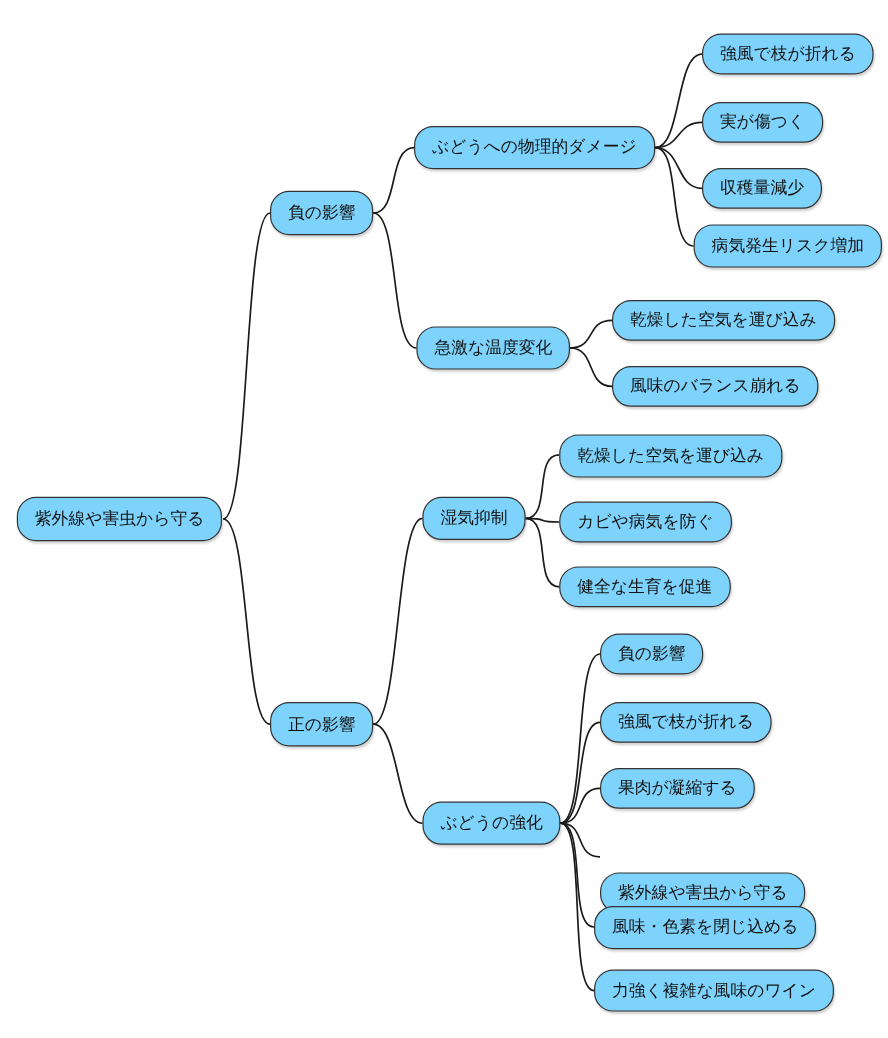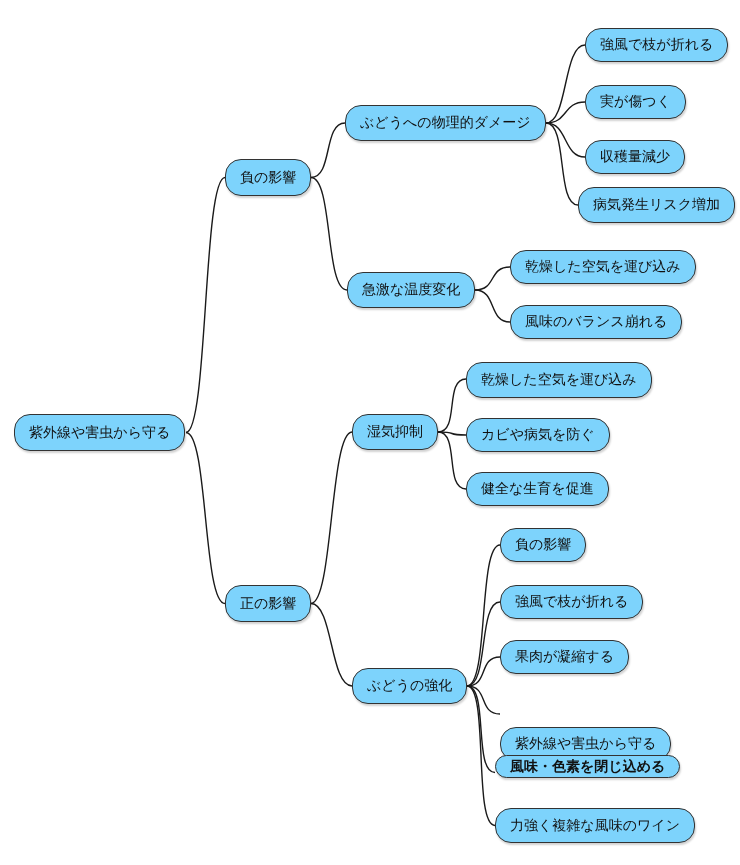--- a/index.html
+++ b/index.html
@@ -85,15 +85,15 @@
   <div class="node" style="left:510px;top:305px;height:34px;">風味のバランス崩れる</div>
 
   <div class="node" style="left:466px;top:362px;height:36px;">乾燥した空気を運び込み</div>
   <div class="node" style="left:466px;top:472px;height:34px;">健全な生育を促進</div>
   <div class="node" style="left:466px;top:418px;height:34px;">カビや病気を防ぐ</div>
 
   <div class="node" style="left:500px;top:528px;height:34px;">負の影響</div>
   <div class="node" style="left:500px;top:585px;height:34px;">強風で枝が折れる</div>
   <div class="node" style="left:500px;top:640px;height:34px;">果肉が凝縮する</div>
   <div class="node" style="left:500px;top:727px;height:34px;">紫外線や害虫から守る</div>
-  <div class="node" style="left:495px;top:755px;height:23px;font-weight:bold;">風味・色素を閉じ込める</div>
+  <div class="node" style="left:495px;top:755px;height:36px;">風味・色素を閉じ込める</div>
   <div class="node" style="left:495px;top:808px;height:35px;">力強く複雑な風味のワイン</div>
 </div>
 
 </body></html>

